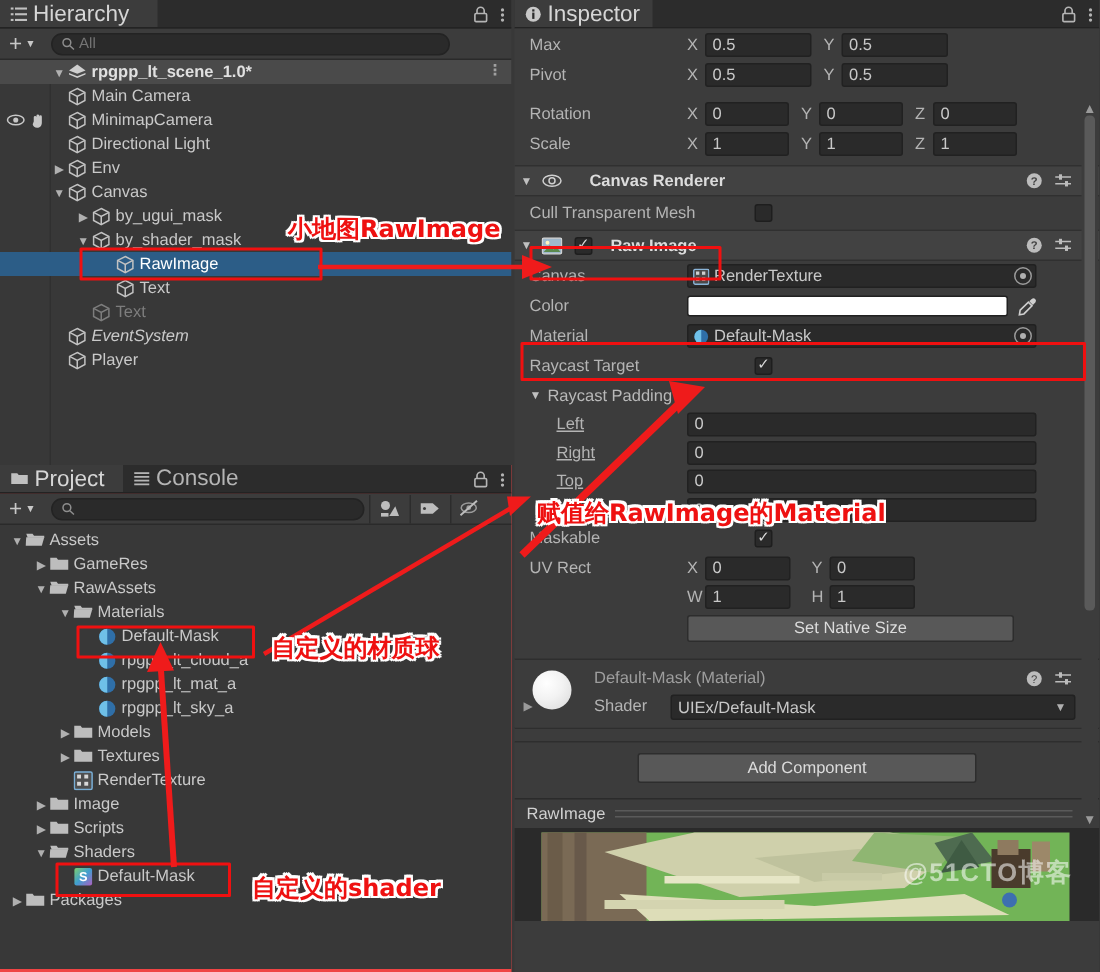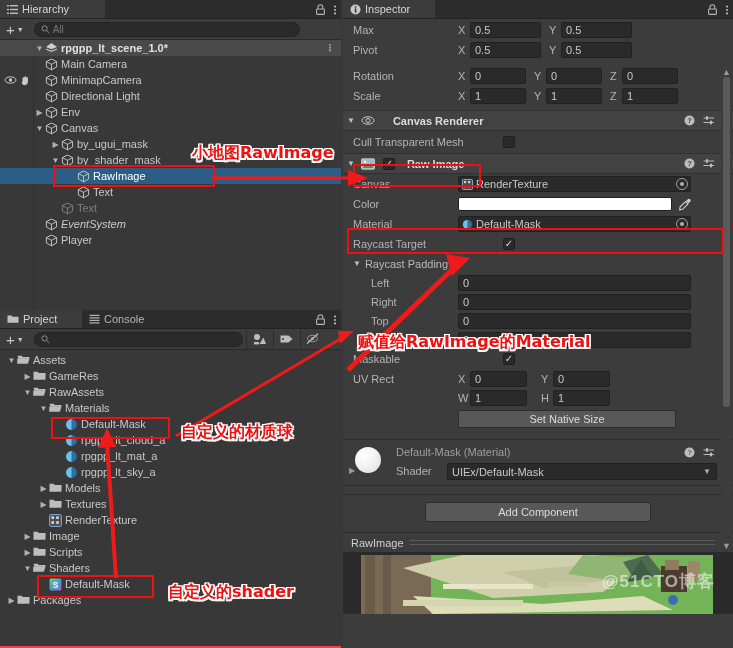--- a/index.html
+++ b/index.html
@@ -15,21 +15,21 @@
 
   
   .panel { position: absolute; background: #383838; overflow: hidden; }
   .tabbar {
     height: 19px; background: #2c2c2c; position: relative;
     border-bottom: 1px solid #232323;
     display: flex; align-items: flex-end;
   }
   .tab {
     height: 19px; display: flex; align-items: center; gap: 4px;
-    padding: 0 10px 0 7px; font-size: 11px; color: #b4b4b4;
+    padding: 0 10px 0 7px; font-size: 15px; color: #b4b4b4;
     background: #2c2c2c;
   }
   .tab.active { background: #3c3c3c; color: #d6d6d6; border-top: 1px solid #4a90d9; }
   .tabbar .right-icons {
     position: absolute; right: 4px; top: 0; height: 19px;
     display: flex; align-items: center; gap: 7px;
   }
   .toolrow {
     height: 21px; background: #3c3c3c; display: flex; align-items: center;
     gap: 3px; padding: 0 3px; border-bottom: 1px solid #2a2a2a;
@@ -70,21 +70,21 @@
   #project .tree { padding-top: 2px; }
 
   
   #inspector { left: 343px; top: 0; width: 390px; height: 648px; background: #3c3c3c; }
   .insp-body { position: relative; background: #3c3c3c; }
   .prop-row {
     height: 20px; display: flex; align-items: center; padding-left: 10px;
     font-size: 11px; color: #b9b9b9;
   }
   .prop-label { width: 105px; flex: 0 0 105px; color: #b4b4b4; }
-  .prop-label.ind { padding-left: 18px; }
+  .prop-label.ind { padding-left: 18px; text-decoration: underline; }
   .field {
     background: #2a2a2a; border: 1px solid #212121; border-radius: 2px;
     height: 16px; color: #c8c8c8; font-size: 11px; display: flex;
     align-items: center; padding: 0 4px;
   }
   .axis { color: #b4b4b4; margin-right: 3px; width: 9px; text-align: left; flex: 0 0 9px;}
   .comp-header {
     height: 21px; background: #424242; display: flex; align-items: center;
     gap: 6px; padding-left: 4px; border-top: 1px solid #303030;
     border-bottom: 1px solid #303030; font-size: 11px; color: #dcdcdc; font-weight: bold;

